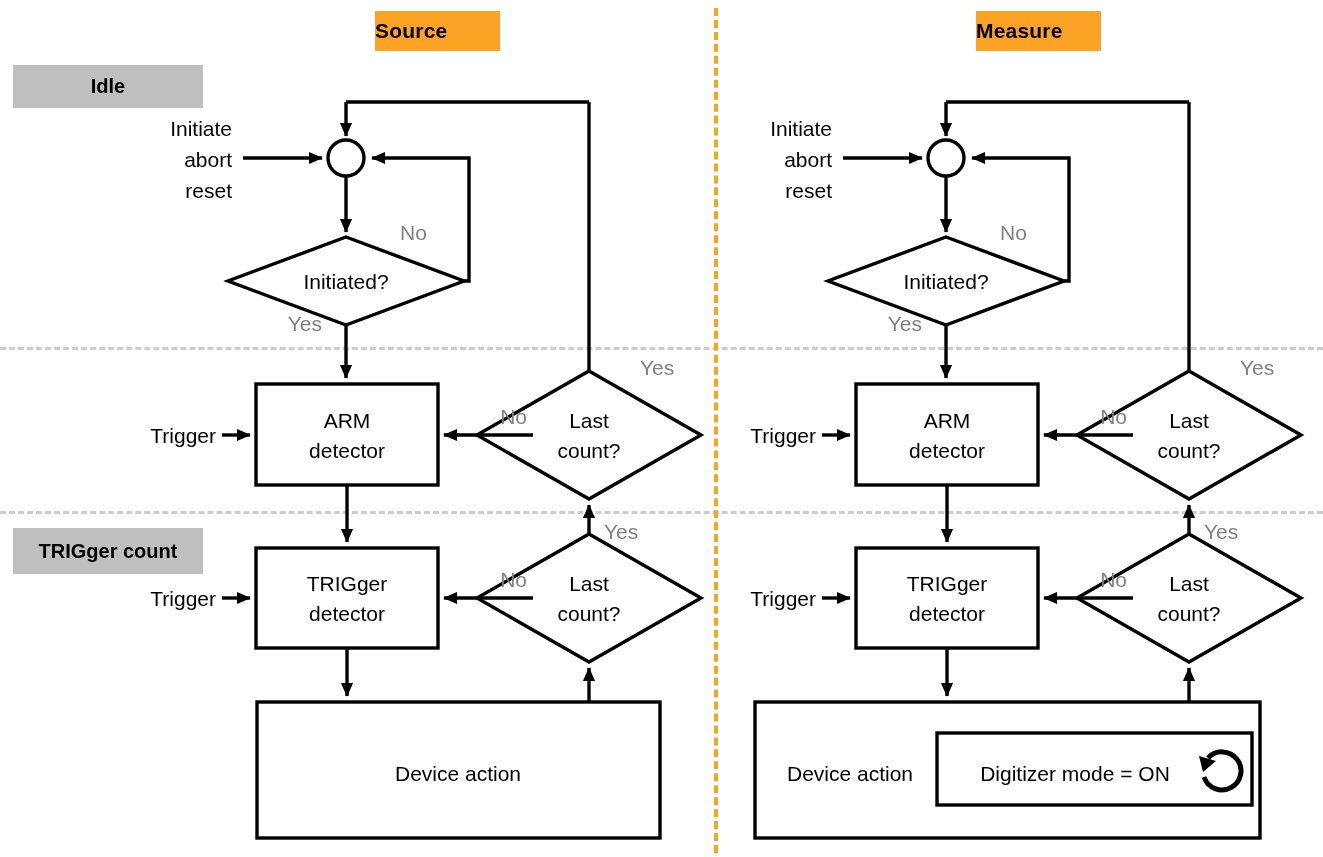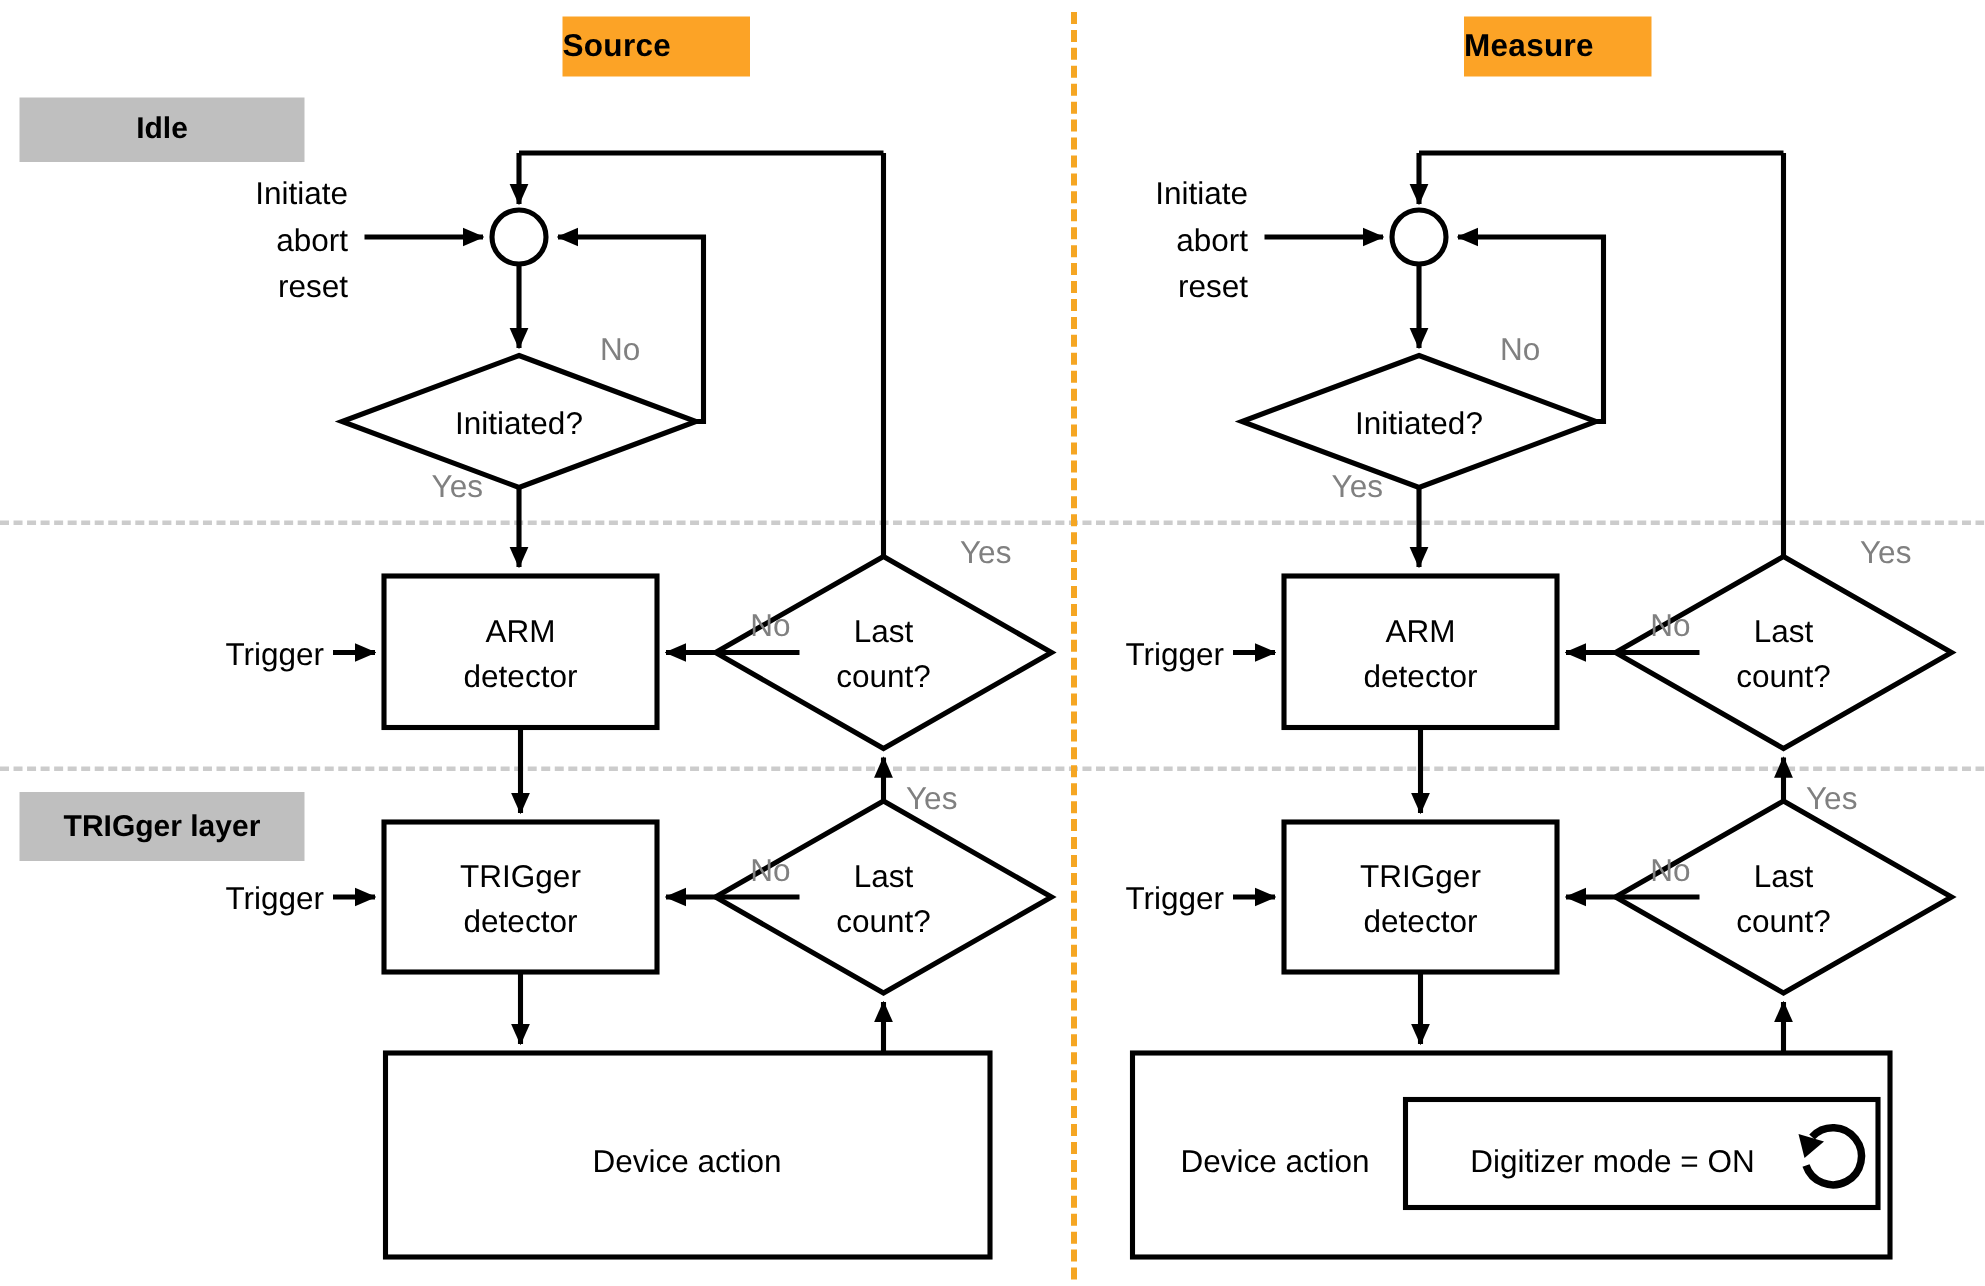--- a/index.html
+++ b/index.html
@@ -101,21 +101,21 @@
     <span>Source</span>
   </div>
   <div class="hdr-badge" style="left:959px; top:11px; width:125px; height:40px;margin-left:17px;">
     <span>Measure</span>
   </div>
 
   <div class="layer-badge" style="left:13px; top:65px; width:190px; height:43px;">
     <span>Idle</span>
   </div>
   <div class="layer-badge" style="left:13px; top:528px; width:190px; height:46px;">
-    <span>TRIGger layer</span>
+    <span>TRIGger count</span>
   </div>
 
   <div class="divider-h" style="top:347px;"></div>
   <div class="divider-h" style="top:511px;"></div>
 
   <div class="divider-v"></div>
 
   <svg class="flow" viewBox="0 0 1323 857">
     <defs>
       <marker id="arrowEnd" viewBox="0 0 10 10" refX="9.4" refY="5" markerWidth="4.2" markerHeight="4.2" orient="auto-start-reverse">

